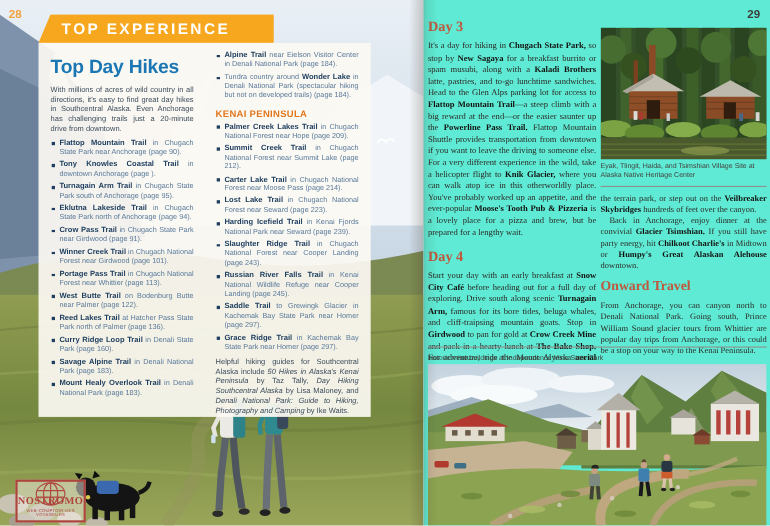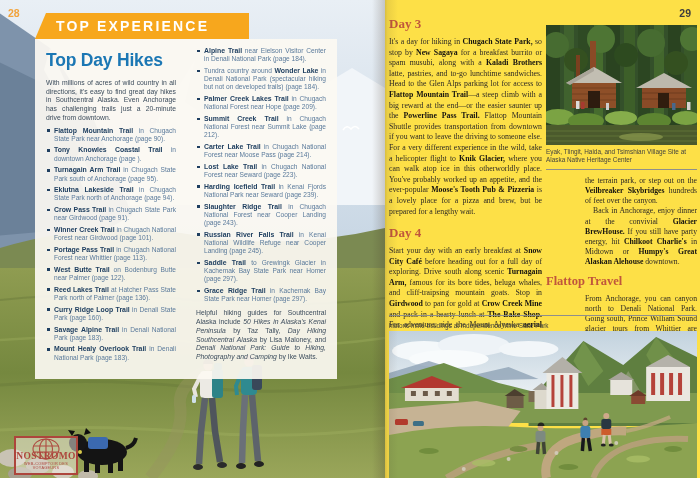--- a/index.html
+++ b/index.html
@@ -28,33 +28,33 @@
   .trail b{color:#1f3f60;font-size:6.9px;}
   .stamp{position:absolute;left:14px;top:436px;width:64px;height:39px;border:2px solid #ad453c;
     background:rgba(243,238,229,0.5);text-align:center;padding-top:1px;}
   .stamp svg{display:block;margin:-1px auto -9px auto;opacity:0.95;}
   .stamp-name{font-family:"Liberation Serif",serif;font-weight:bold;font-size:9.5px;color:#ad453c;letter-spacing:0.4px;}
   .stamp-sub{font-size:3.8px;color:#ad453c;letter-spacing:0.3px;margin-top:0.5px;}
   
   .gutter{position:absolute;left:372px;top:0;width:26px;height:478px;pointer-events:none;
     background:linear-gradient(90deg,rgba(70,55,40,0) 0%,rgba(70,55,40,0.22) 48%,rgba(70,55,40,0.10) 60%,rgba(70,55,40,0) 100%);}
   
-  .page-right{position:absolute;left:385px;top:0;width:315px;height:478px;background:#fde047;}
+  .page-right{position:absolute;left:385px;top:0;width:315px;height:478px;background:#5eead4;}
   .pagenum-r{position:absolute;right:9px;top:7px;color:#3e3e3c;font-weight:bold;font-size:10.5px;}
   .dayh{font-family:"Liberation Serif",serif;color:#c0563c;font-size:13px;font-weight:bold;margin:0 0 5px 0;}
   .serif{font-family:"Liberation Serif",serif;font-size:7.8px;line-height:10.6px;color:#2c2824;
     text-align:justify;margin:0;}
   .serif b{color:#141210;}
   .col-day{position:absolute;left:4px;top:16px;width:153px;}
   .d4{margin-top:8px;}
   .col-right{position:absolute;left:161px;top:25px;width:151px;}
   .photo-top{position:relative;width:151px;height:120px;overflow:hidden;}
   .caption{font-size:6.4px;line-height:8.4px;color:#44443f;margin-top:3px;}
   .rule{border-top:1px solid #8f8f8b;margin:4px 0 6px 0;}
-  .s2{font-size:7.7px;line-height:10.2px;margin-left:39px;}
+  .s2{font-size:7.7px;line-height:10.2px;}
   .ind{text-indent:8px;}
   .onw{margin-top:6px;font-size:12.5px;}
   .brule{position:absolute;left:4px;top:315px;width:308px;border-top:1px solid #8f8f8b;}
   .capb{position:absolute;left:4px;top:319px;width:308px;}
   .photo-bottom{position:absolute;left:4px;top:331px;width:308px;height:147px;overflow:hidden;}
 </style>
 </head>
 <body>
 
 <div class="spread">
@@ -154,20 +154,21 @@
           <li class="trail"><b>Curry Ridge Loop Trail</b> in Denali State Park (page 160).</li>
           <li class="trail"><b>Savage Alpine Trail</b> in Denali National Park (page 183).</li>
           <li class="trail"><b>Mount Healy Overlook Trail</b> in Denali National Park (page 183).</li>
         </ul>
       </div>
       <div class="col">
         <ul class="trails">
           <li class="trail"><b>Alpine Trail</b> near Eielson Visitor Center in Denali National Park (page 184).</li>
           <li class="trail">Tundra country around <b>Wonder Lake</b> in Denali National Park (spectacular hiking but not on developed trails) (page 184).</li>
         </ul>
+        <h2 class="sec">KENAI PENINSULA</h2>
         <ul class="trails">
           <li class="trail"><b>Palmer Creek Lakes Trail</b> in Chugach National Forest near Hope (page 209).</li>
           <li class="trail"><b>Summit Creek Trail</b> in Chugach National Forest near Summit Lake (page 212).</li>
           <li class="trail"><b>Carter Lake Trail</b> in Chugach National Forest near Moose Pass (page 214).</li>
           <li class="trail"><b>Lost Lake Trail</b> in Chugach National Forest near Seward (page 223).</li>
           <li class="trail"><b>Harding Icefield Trail</b> in Kenai Fjords National Park near Seward (page 239).</li>
           <li class="trail"><b>Slaughter Ridge Trail</b> in Chugach National Forest near Cooper Landing (page 243).</li>
           <li class="trail"><b>Russian River Falls Trail</b> in Kenai National Wildlife Refuge near Cooper Landing (page 245).</li>
           <li class="trail"><b>Saddle Trail</b> to Grewingk Glacier in Kachemak Bay State Park near Homer (page 297).</li>
           <li class="trail"><b>Grace Ridge Trail</b> in Kachemak Bay State Park near Homer (page 297).</li>
@@ -250,22 +251,22 @@
             <ellipse cx="140" cy="93" rx="14" ry="7" fill="#7ba343"></ellipse>
           </g>
           <rect y="100" width="151" height="20" fill="#4b5a2c"></rect>
           <path d="M0,106 h151 M0,111 h151 M0,116 h151" stroke="#67783a" stroke-width="1.2" opacity="0.8"></path>
           <ellipse cx="95" cy="112" rx="22" ry="4" fill="#8b9a4e" opacity="0.7"></ellipse>
         </svg>
       </div>
       <div class="caption">Eyak, Tlingit, Haida, and Tsimshian Village Site at Alaska Native Heritage Center</div>
       <div class="rule"></div>
       <p class="serif s2">the terrain park, or step out on the <b>Veilbreaker Skybridges</b> hundreds of feet over the canyon.</p>
-      <p class="serif s2 ind">Back in Anchorage, enjoy dinner at the convivial <b>Glacier BrewHouse.</b> If you still have party energy, hit <b>Chilkoot Charlie's</b> in Midtown or <b>Humpy's Great Alaskan Alehouse</b> downtown.</p>
-      <h3 class="dayh onw">Flattop Travel</h3>
+      <p class="serif s2 ind">Back in Anchorage, enjoy dinner at the convivial <b>Glacier Tsimshian.</b> If you still have party energy, hit <b>Chilkoot Charlie's</b> in Midtown or <b>Humpy's Great Alaskan Alehouse</b> downtown.</p>
+      <h3 class="dayh onw">Onward Travel</h3>
       <p class="serif s2">From Anchorage, you can canyon north to Denali National Park. Going south, Prince William Sound glacier tours from Whittier are popular day trips from Anchorage, or this could be a stop on your way to the Kenai Peninsula.</p>
     </div>
 
     <div class="brule"></div>
     <div class="caption capb">historic mine buildings at Independence Mine State Park</div>
 
     <div class="photo-bottom">
       <svg width="308" height="147" viewBox="0 0 309 147" preserveAspectRatio="none">
         <defs>
           <linearGradient id="bsky" x1="0" y1="0" x2="0" y2="1">

